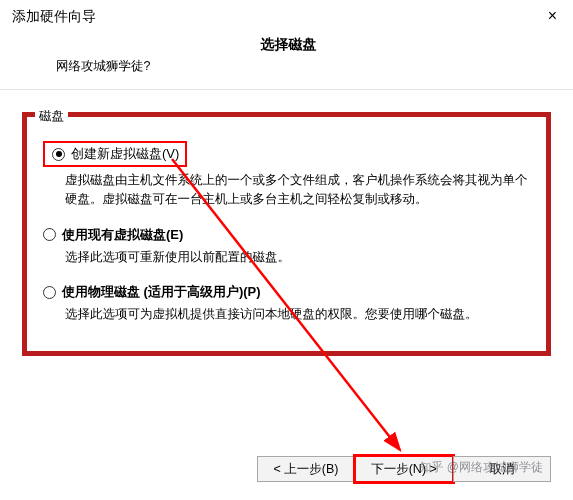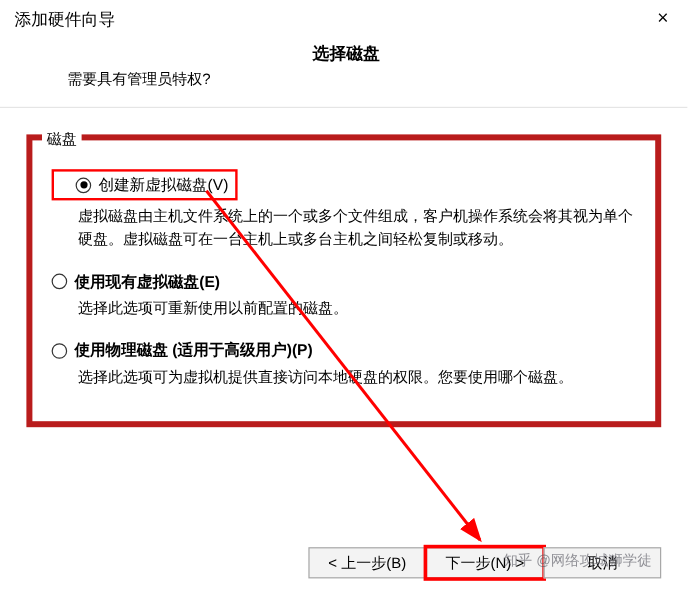--- a/index.html
+++ b/index.html
@@ -79,21 +79,21 @@
     border-radius:50%;
   }
   .opt-label { font-size: 13px; }
   .opt-desc {
     font-size: 12.5px;
     line-height: 1.55;
     padding: 4px 2px 10px 22px;
   }
   .highlight-box {
     border: 2px solid #ff0000;
-    padding: 2px 6px 2px 18px;
+    padding: 2px 6px 2px 7px;
     display: inline-flex;
     align-items: center;
     gap:6px;
   }
   .buttons {
     position: absolute;
     bottom: 18px;
     right: 22px;
     display: flex;
     gap: 0;
@@ -129,21 +129,21 @@
 </head>
 <body>
 
 <div class="titlebar">
   <span>添加硬件向导</span>
   <span class="close">×</span>
 </div>
 
 <div class="header">
   <div class="subtitle">选择磁盘</div>
-  <div class="question">需要具有管理员特权?</div>
+  <div class="question">网络攻城狮学徒?</div>
 </div>
 <div class="hr"></div>
 
 <div class="content">
   <div class="groupbox">
     <span class="legend">磁盘</span>
 
     <div class="option">
       <span class="highlight-box">
         <span class="radio selected"></span>

